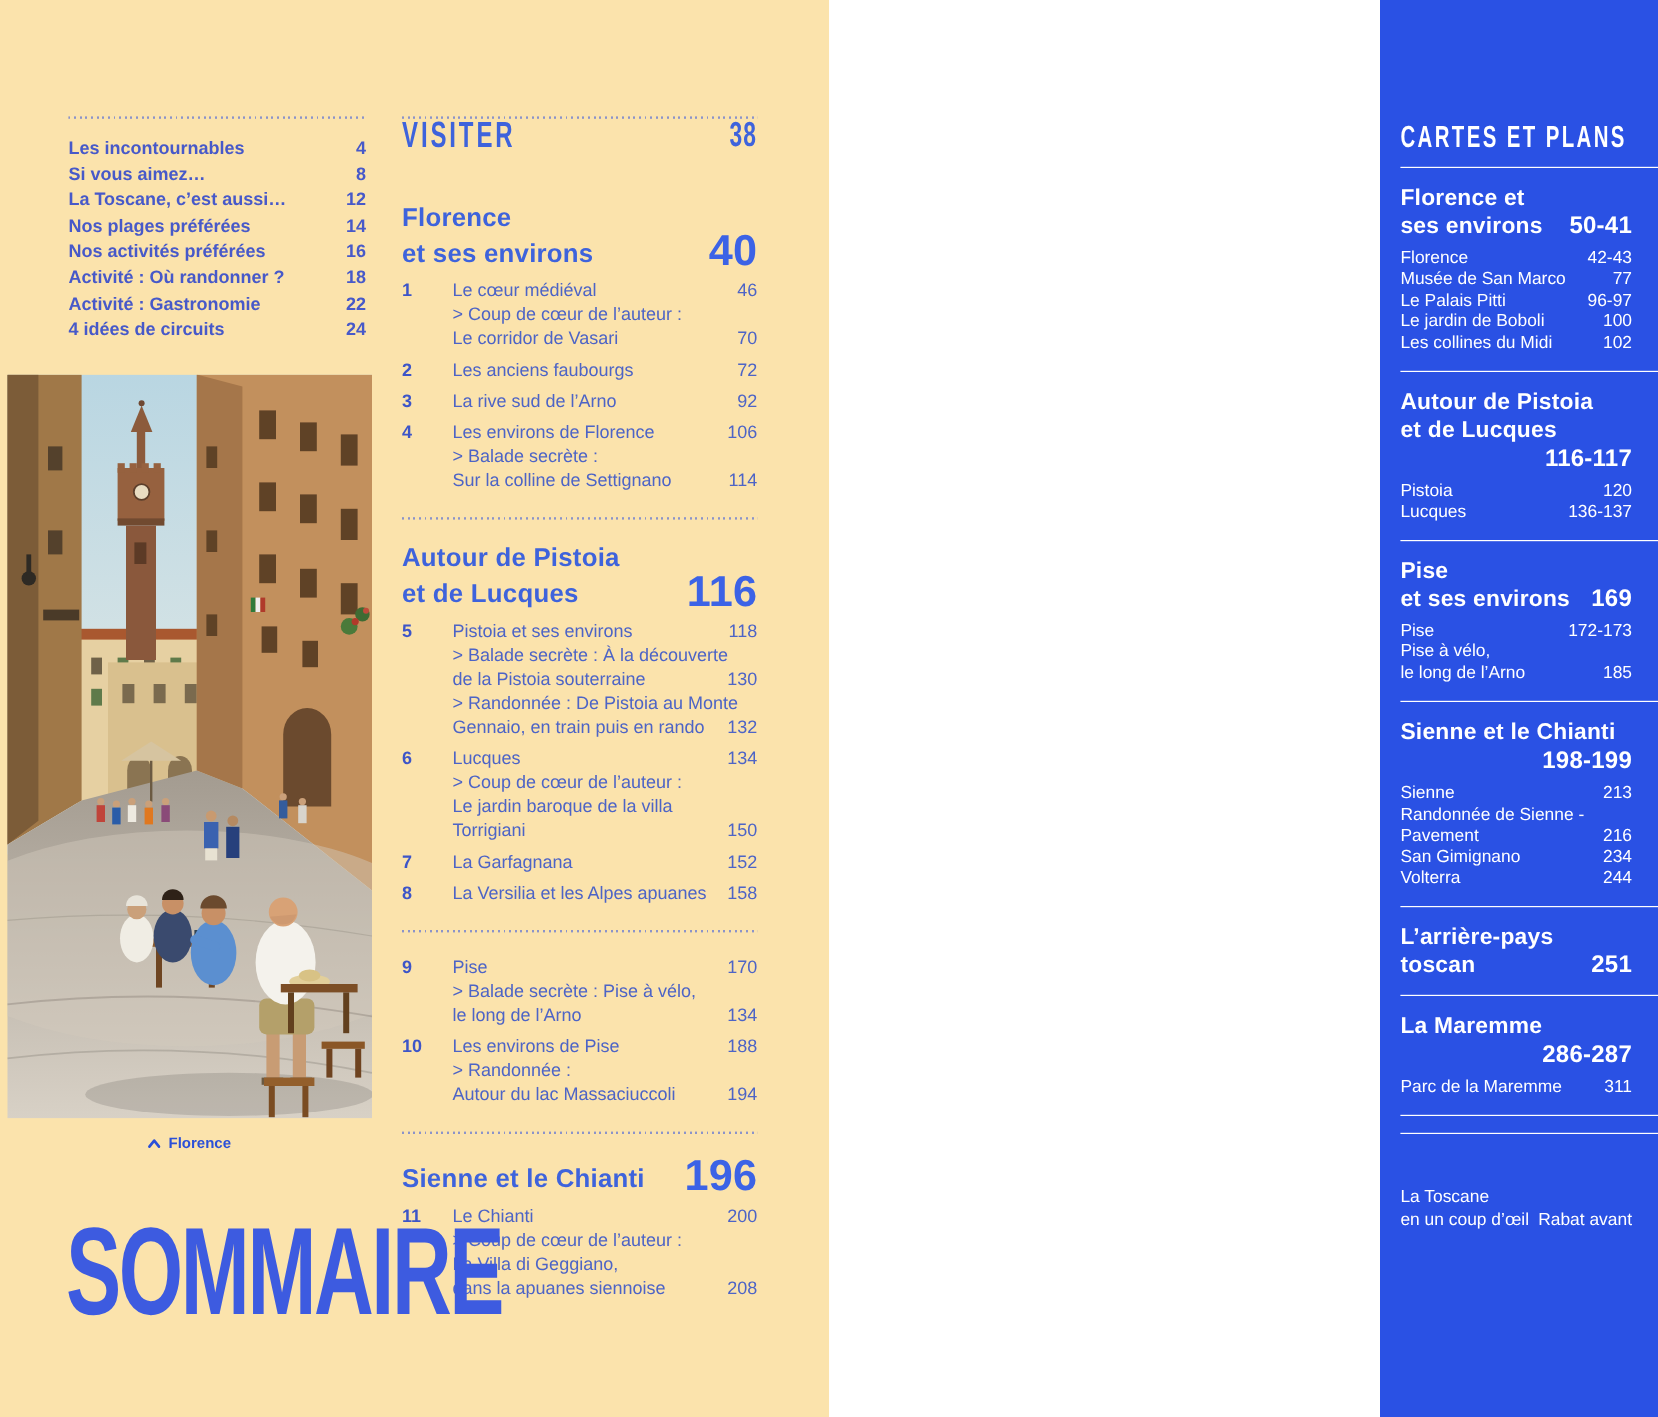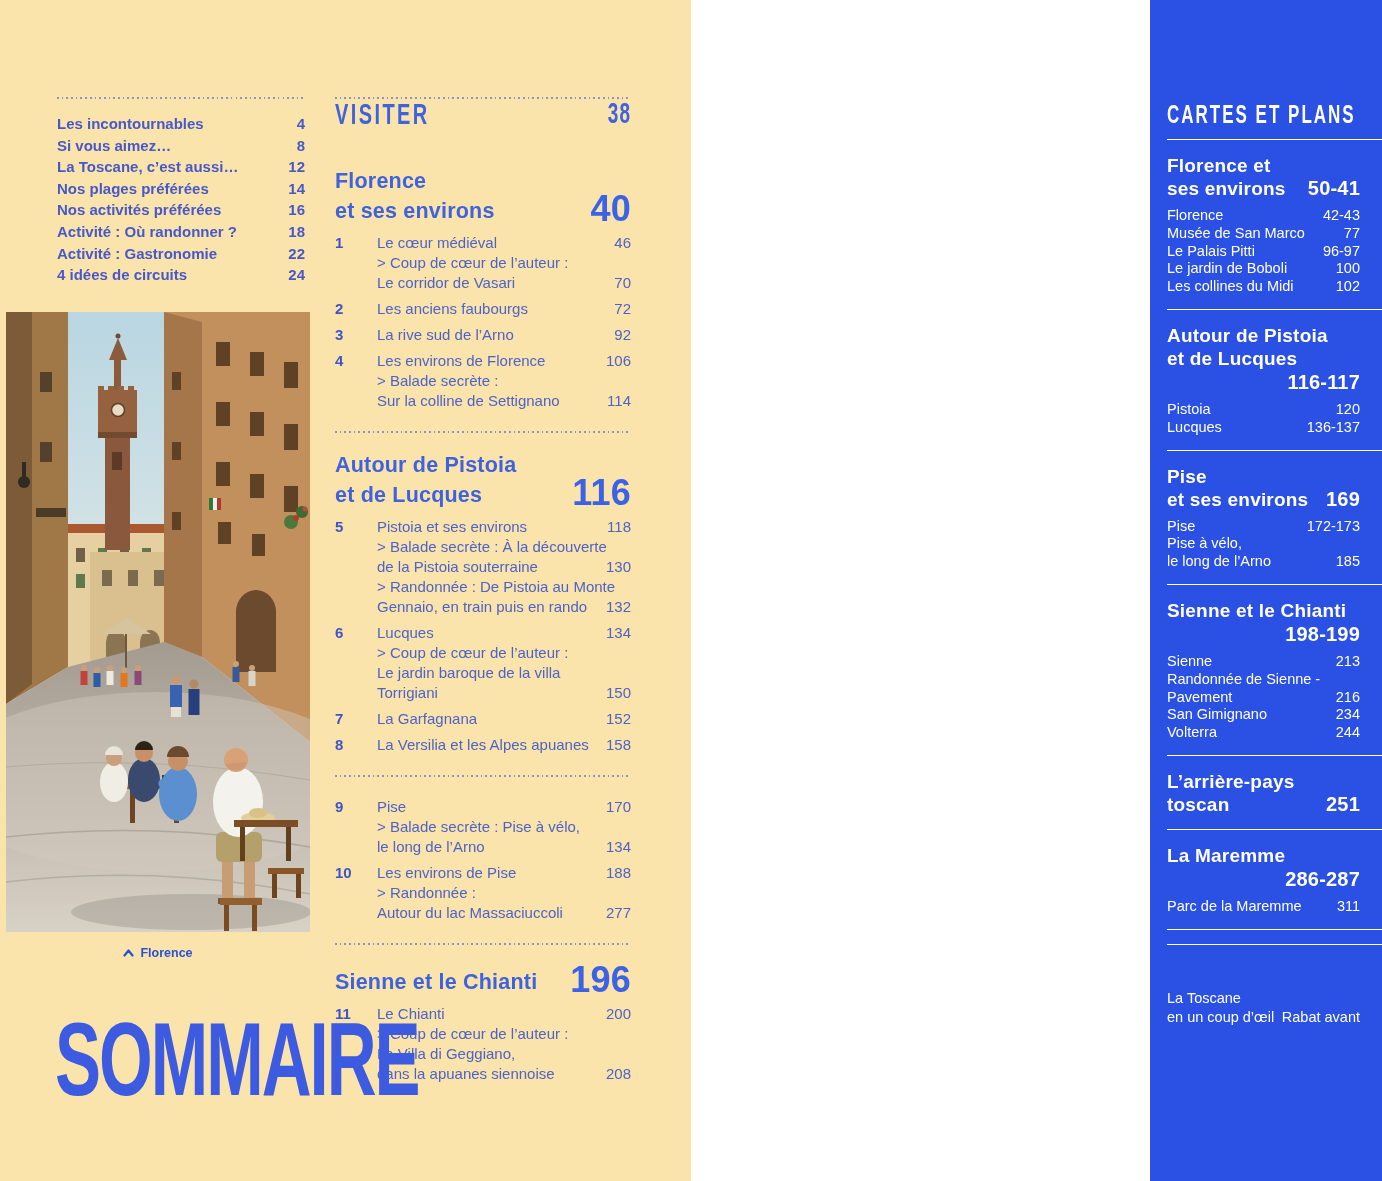--- a/index.html
+++ b/index.html
@@ -275,21 +275,21 @@
                 <div class="e-rows">
                   <div class="t-row">
                     <span class="t-text">Les environs de Pise</span>
                     <span class="t-page">188</span>
                   </div>
                   <div class="t-row">
                     <span class="t-text">&gt; Randonnée :</span>
                   </div>
                   <div class="t-row">
                     <span class="t-text">Autour du lac Massaciuccoli</span>
-                    <span class="t-page">277</span>
+                    <span class="t-page">194</span>
                   </div>
                 </div>
               </div>
             </div>
           </section>
           <div class="dotted"></div>
           <section class="toc-section">
             <div class="sec-title">
               <div class="sec-title-line">
                 <span class="sec-title-text">Sienne et le Chianti</span>

